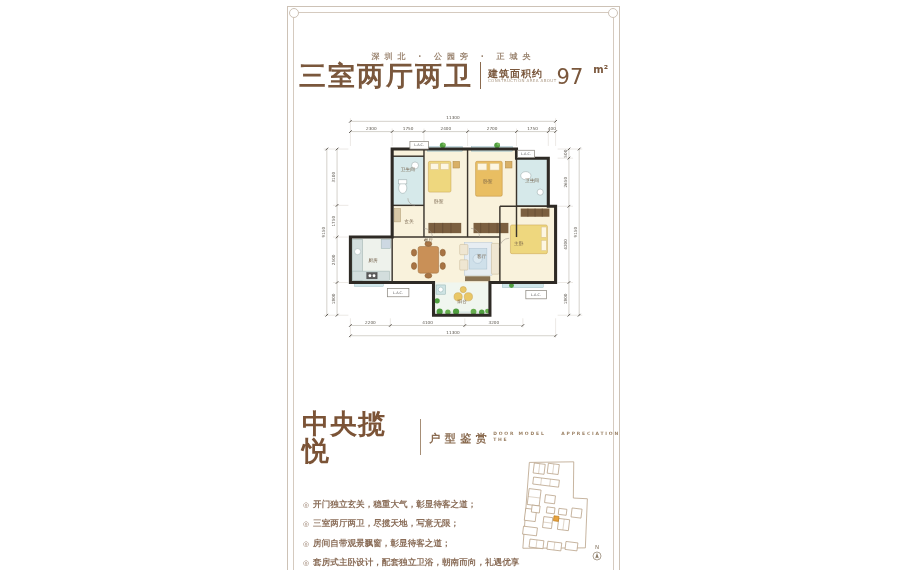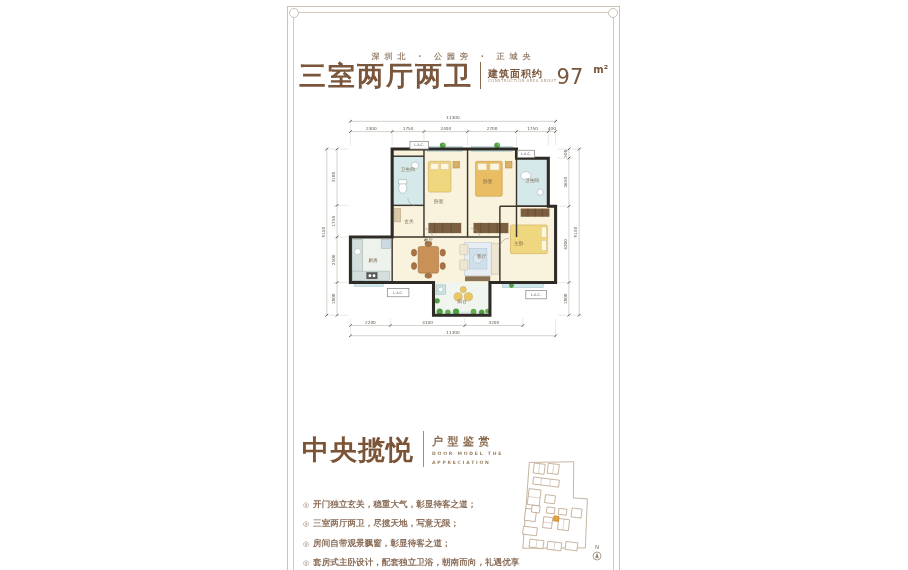--- a/index.html
+++ b/index.html
@@ -27,24 +27,24 @@
   .title-div{width:1px;height:27px;background:#8a6a4e;}
   .area-block{display:flex;align-items:flex-end;gap:0;}
   .area-labels{display:flex;flex-direction:column;line-height:1.15;padding-bottom:3px;}
   .area-label-cn{font-size:10px;font-weight:bold;color:#7a573c;letter-spacing:1px;}
   .area-label-en{font-size:4px;letter-spacing:0.4px;color:#ab9883;}
   .area-value{font-size:21px;font-weight:normal;color:#7a573c;line-height:0.85;}
   .area-unit{font-size:10px;font-weight:bold;color:#7a573c;padding-bottom:12px;margin-left:10px;}
 
   .plan-wrap{position:absolute;left:12px;top:102px;width:308px;height:238px;}
 
-  .section-row{position:absolute;left:15px;top:425px;display:flex;align-items:center;}
+  .section-row{position:absolute;left:15px;top:404px;display:flex;align-items:center;}
   .sec-name{font-size:27px;font-weight:bold;color:#7b5336;letter-spacing:1px;line-height:1;}
   .sec-div{width:1px;height:36px;background:#a68e76;margin:0 8px 0 9px;}
-  .sec-sub{display:flex;flex-direction:column;gap:2px;padding-top:2px;}
+  .sec-sub{display:flex;flex-direction:row;gap:2px;padding-top:2px;}
   .sec-sub-cn{font-size:11px;font-weight:bold;letter-spacing:4.5px;color:#8a6b50;white-space:nowrap;}
   .sec-sub-en{font-size:4.5px;font-weight:bold;letter-spacing:1.8px;color:#9c8266;line-height:1.5;}
 
   .bullets{
     position:absolute;left:16px;top:492px;width:222px;margin:0;padding:0;list-style:none;
     font-size:8.6px;color:#8a6d58;font-weight:bold;
   }
   .bullets li{padding-left:13px;text-indent:-13px;line-height:1.55;margin-bottom:6px;}
   .bullets .mark{font-size:7px;margin-right:4px;color:#8a6d58;}
 

